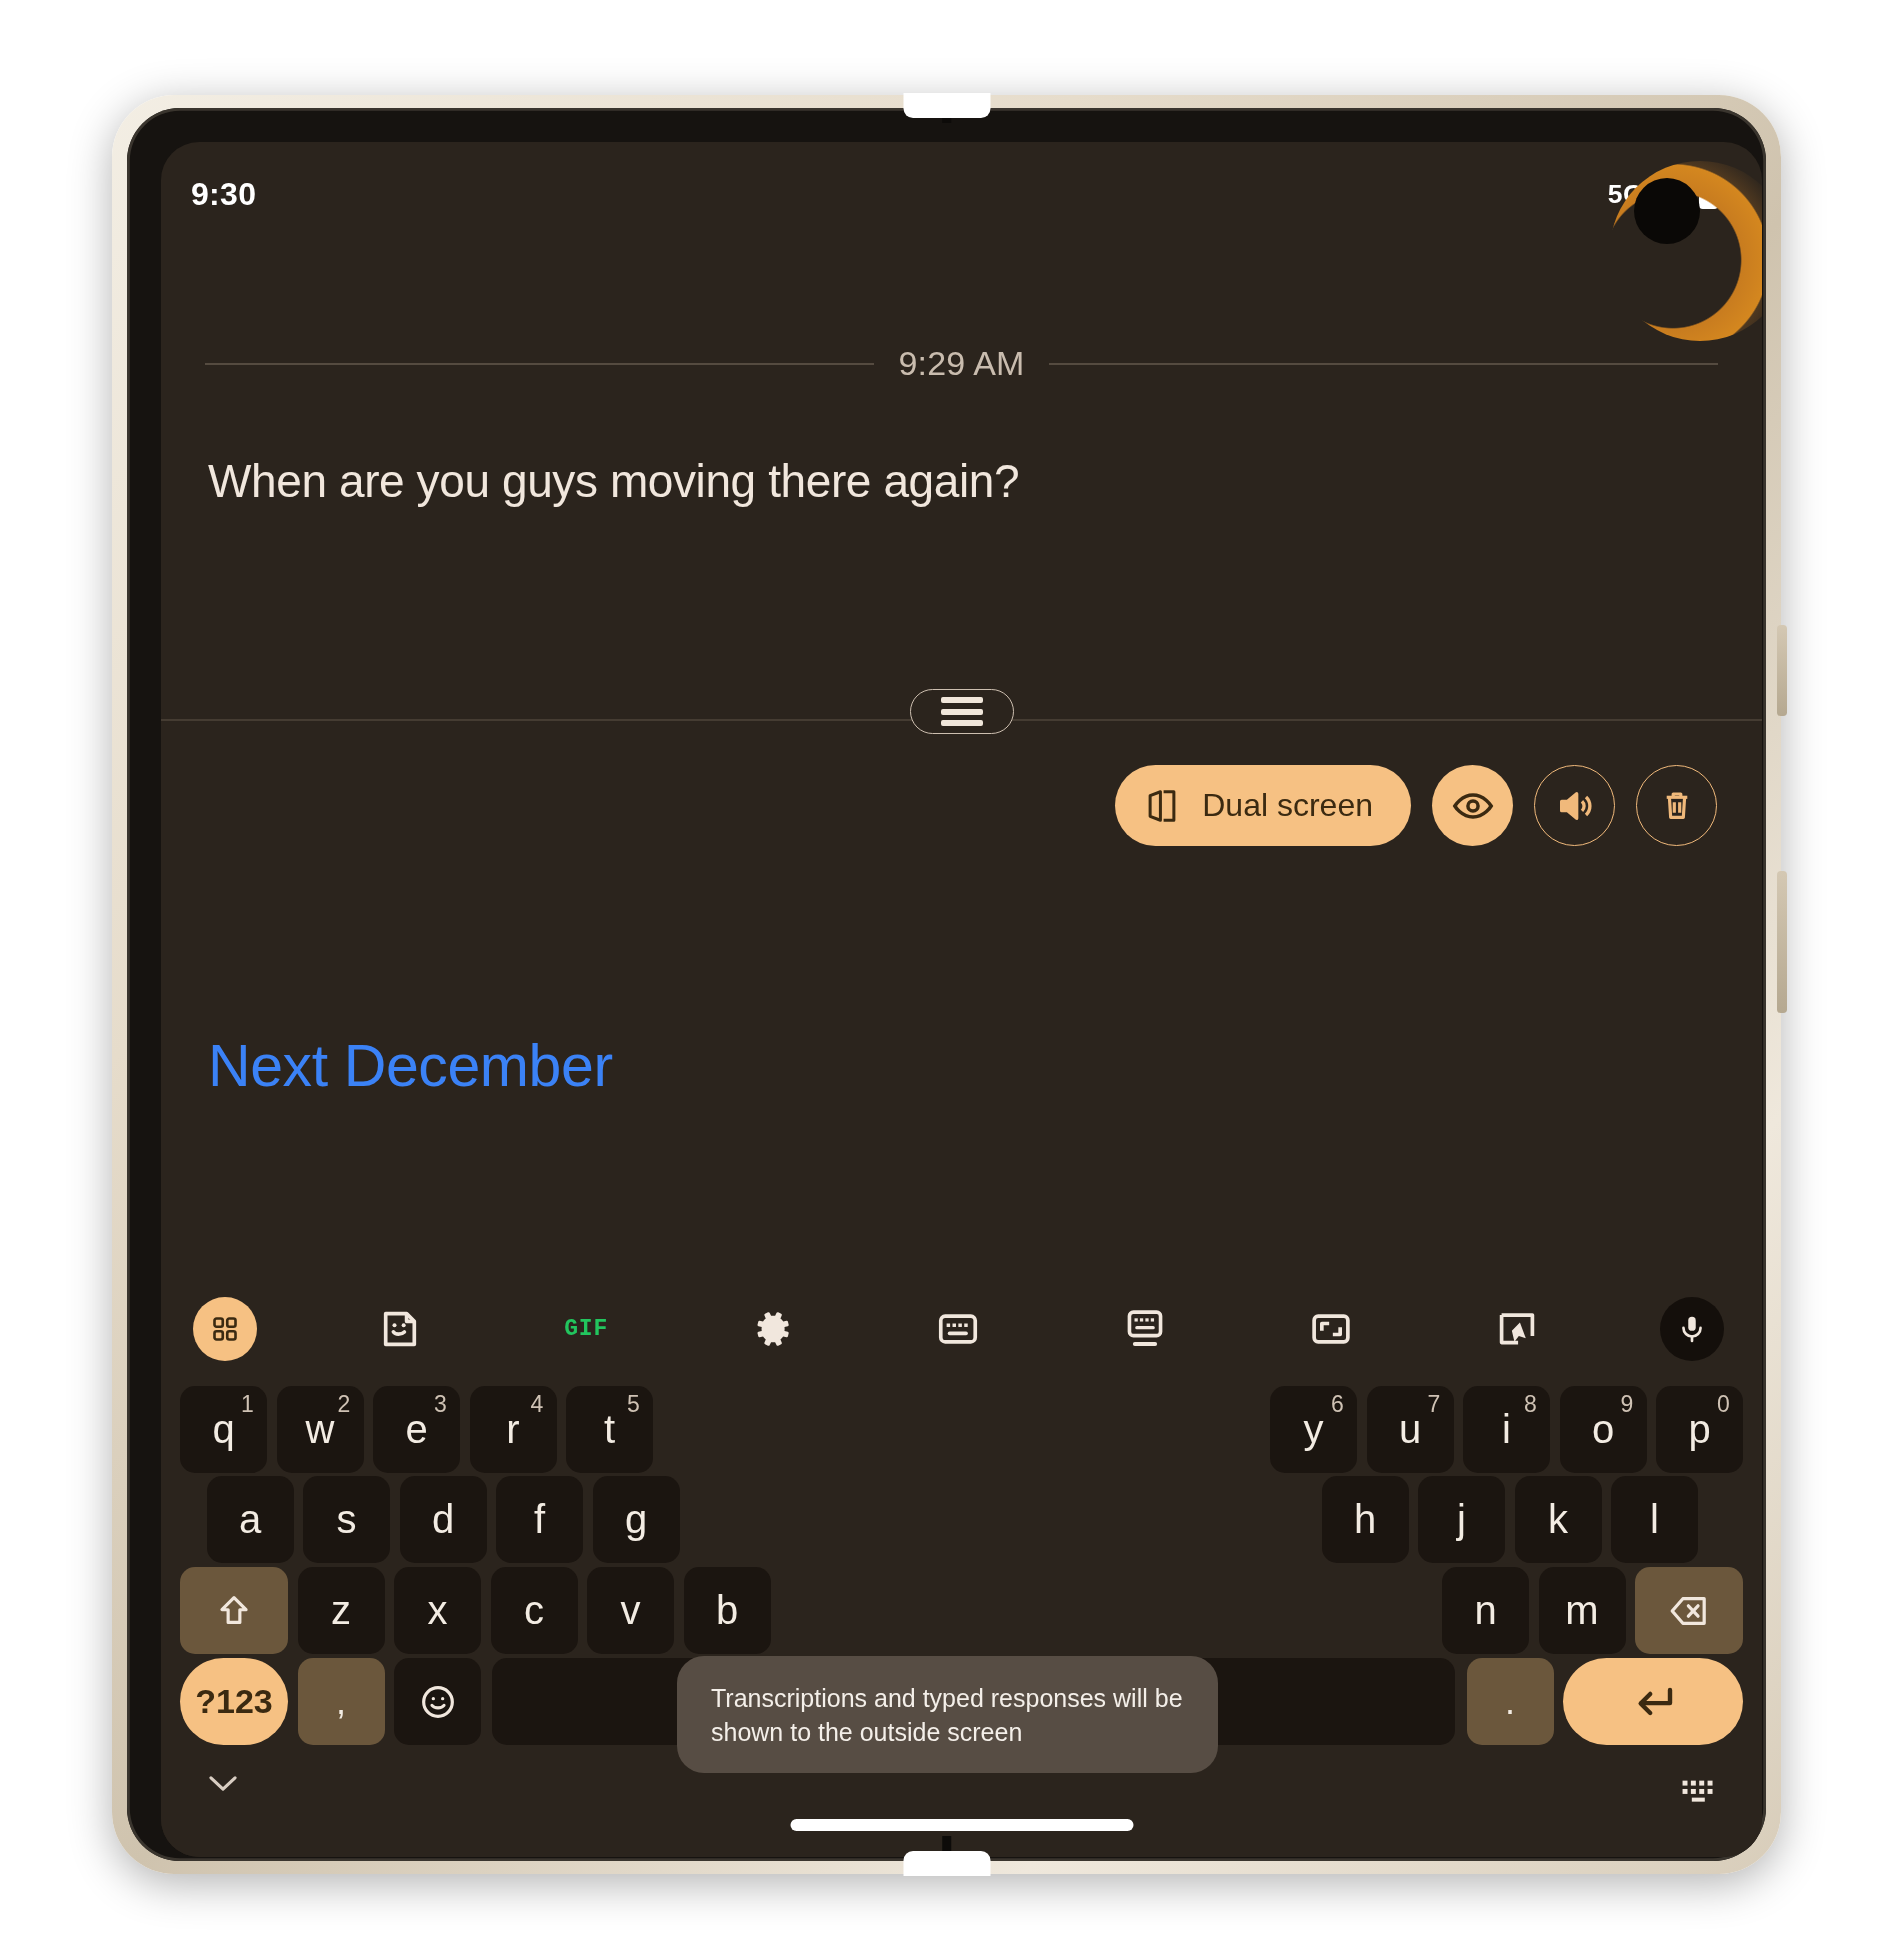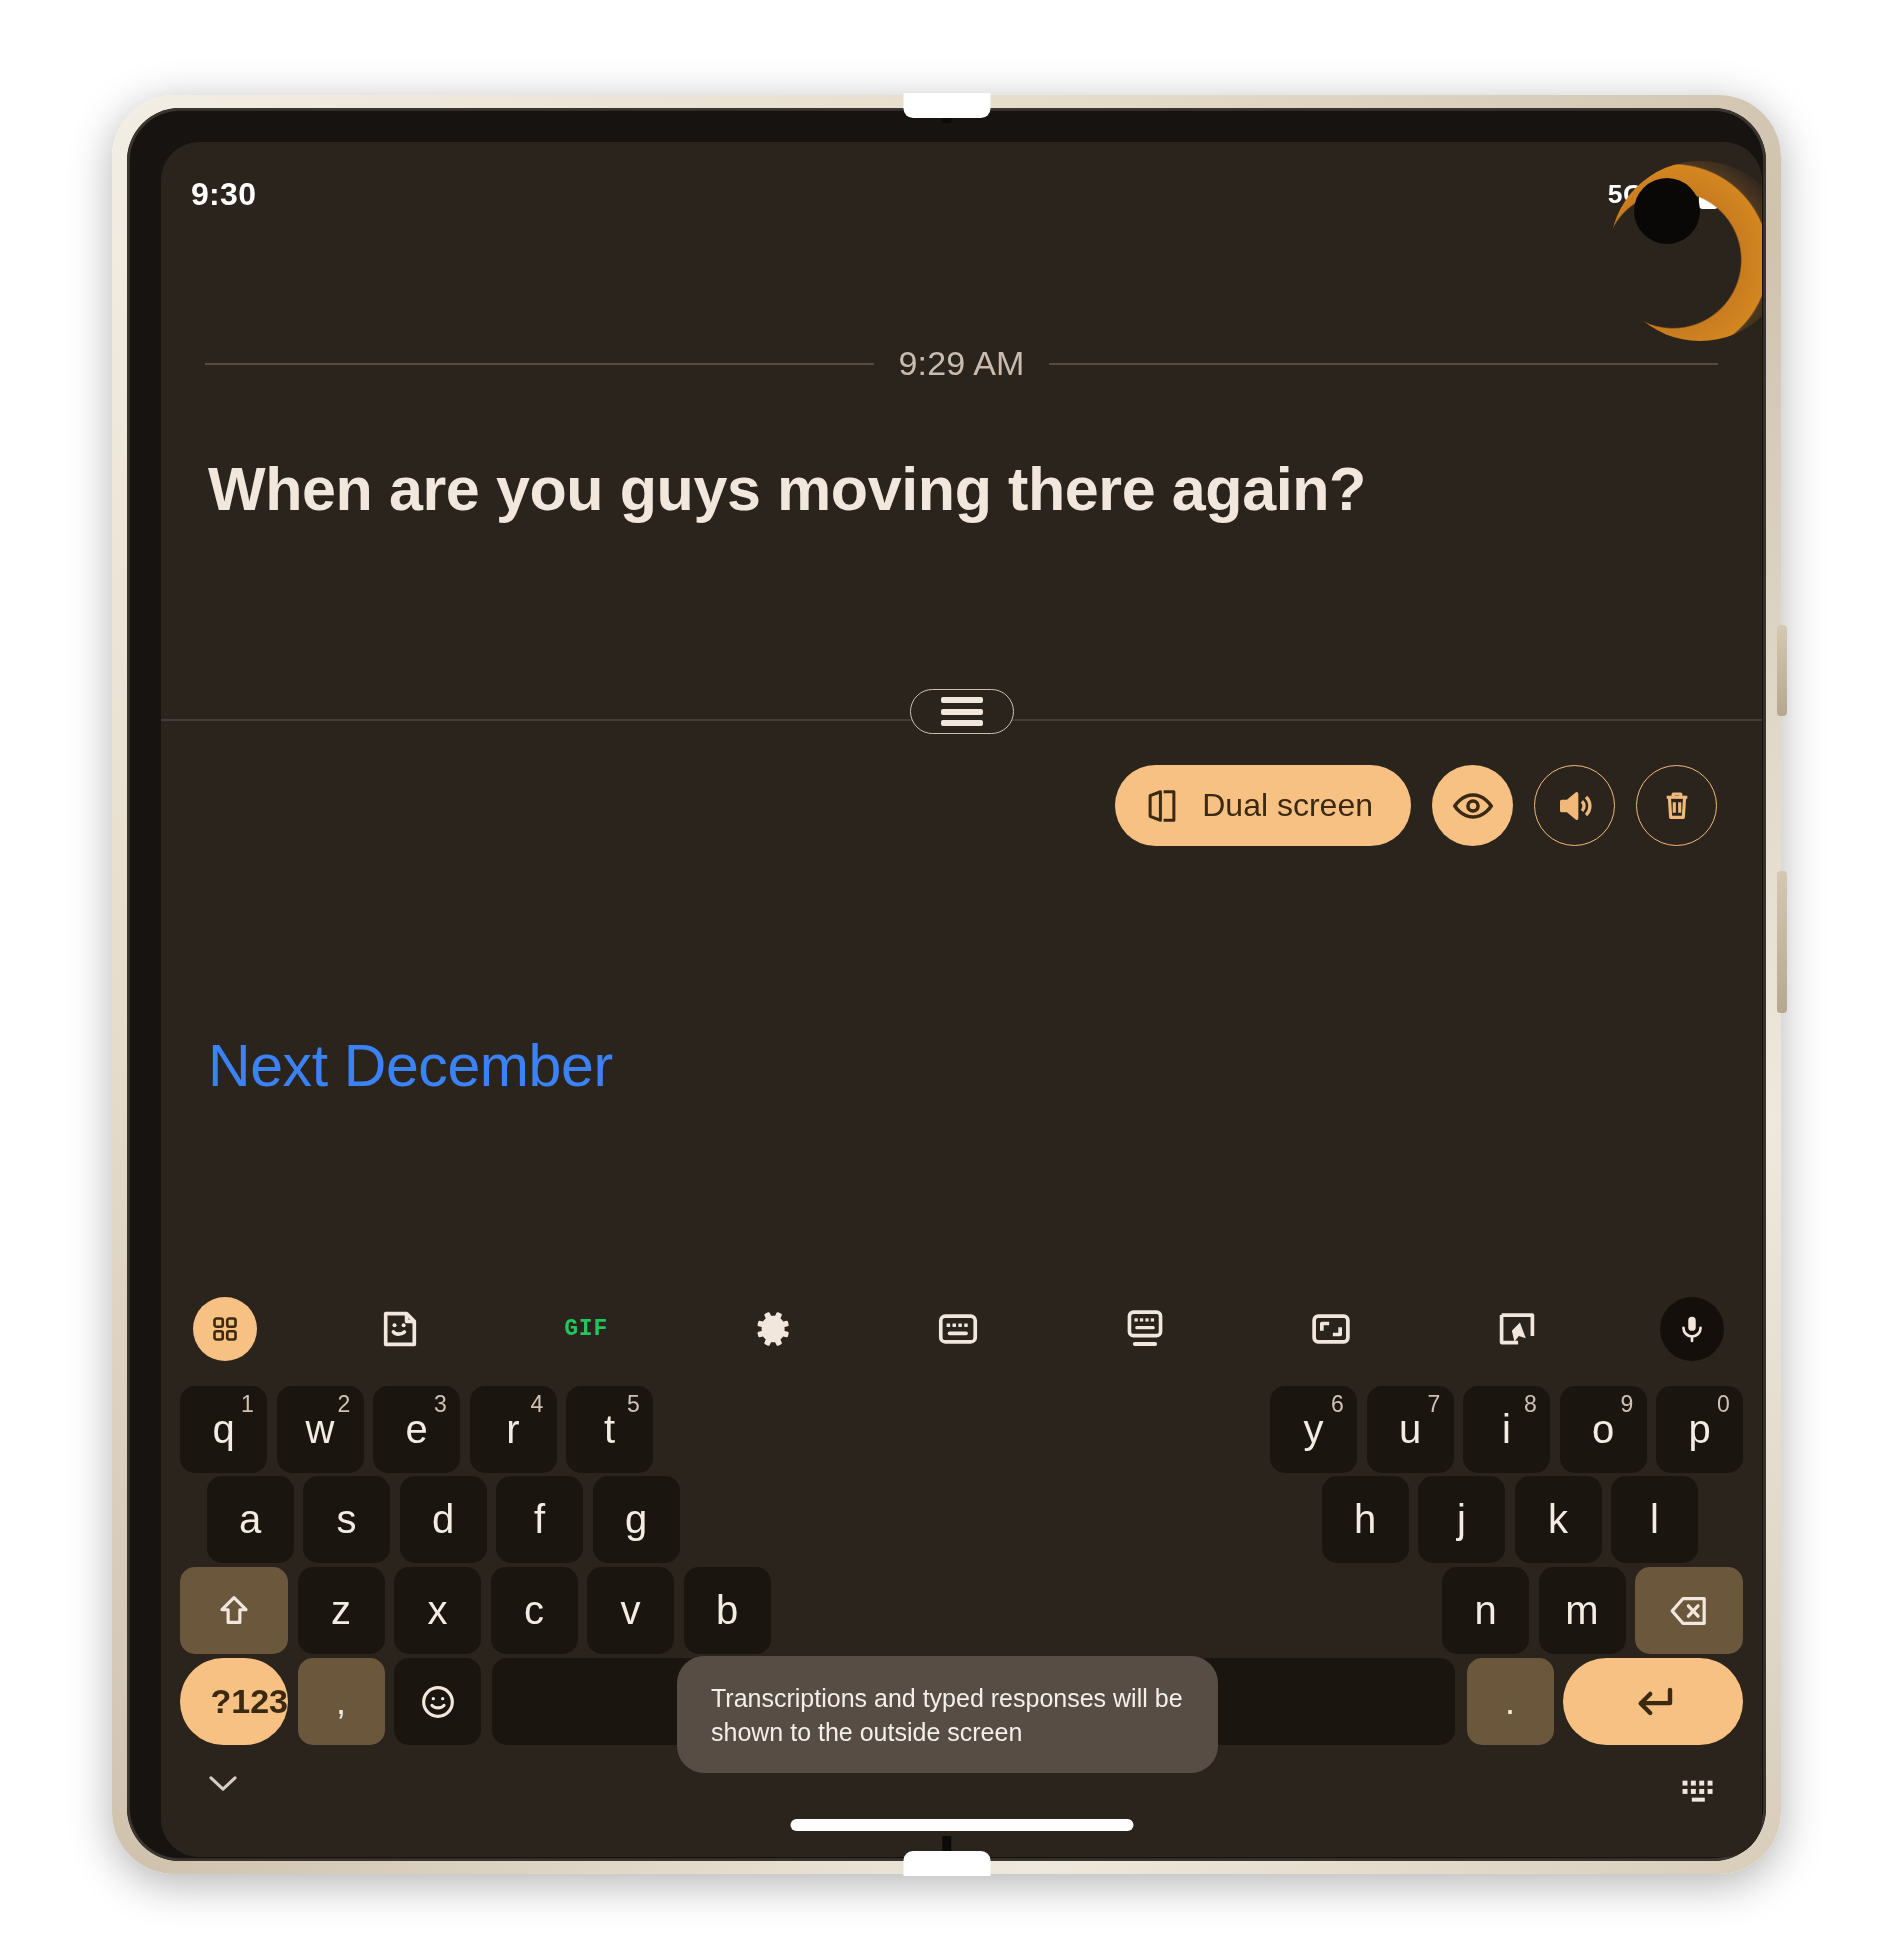--- a/index.html
+++ b/index.html
@@ -136,23 +136,23 @@
     gap: 24.6px;
   }
   .rule { flex: 1; height: 1.9px; background: #554b40; }
   .time-divider .label {
     color: #c9bcae; font-size: 34px; letter-spacing: 0.2px;
   }
   .transcript-text {
     position: absolute;
     top: 208px; left: 47px; right: 57px;
     color: #f1e7dd;
-    font-size: 61px;
+    font-size: 46px;
     line-height: 1.18;
-    font-weight: 700;
+    font-weight: 400;
     letter-spacing: -0.4px;
   }
 
   
   .panel-divider {
     position: absolute; top: 577px; left: 0; right: 0;
     height: 1.9px; background: #453c32;
   }
   .drag-handle {
     position: absolute;
@@ -262,21 +262,21 @@
     font-size: 40px;
   }
   .key .sup {
     position: absolute; top: 5.7px; right: 13.2px;
     font-size: 23px; color: #cfc2b4;
   }
   .key.fn { background: #6b573c; }
   .key.wide { width: 108px; }
   .key.space { flex: 1; background: #1b1510; border-radius: 15px; }
   .key.accent { background: #f6c183; color: #3b2a11; }
-  .key.pill { border-radius: 44px; justify-content: flex-end; }
+  .key.pill { border-radius: 44px; }
   .key.enter { width: 180px; border-radius: 44px; background: #f6c183; }
   .key.small { width: 87px; }
 
   
   .kb-tooltip {
     position: absolute;
     left: 516px; top: 278px;
     width: 541px;
     padding: 24.6px 34px;
     background: #574d44;

